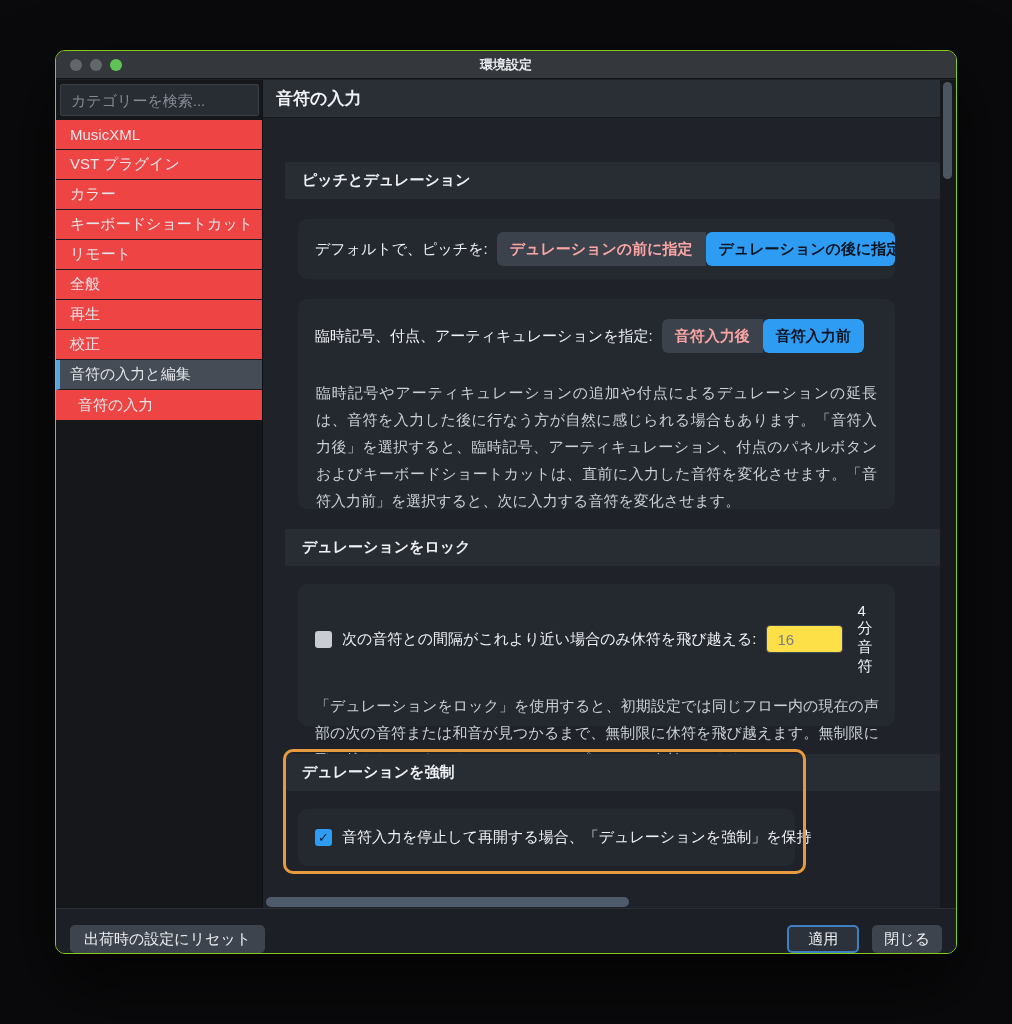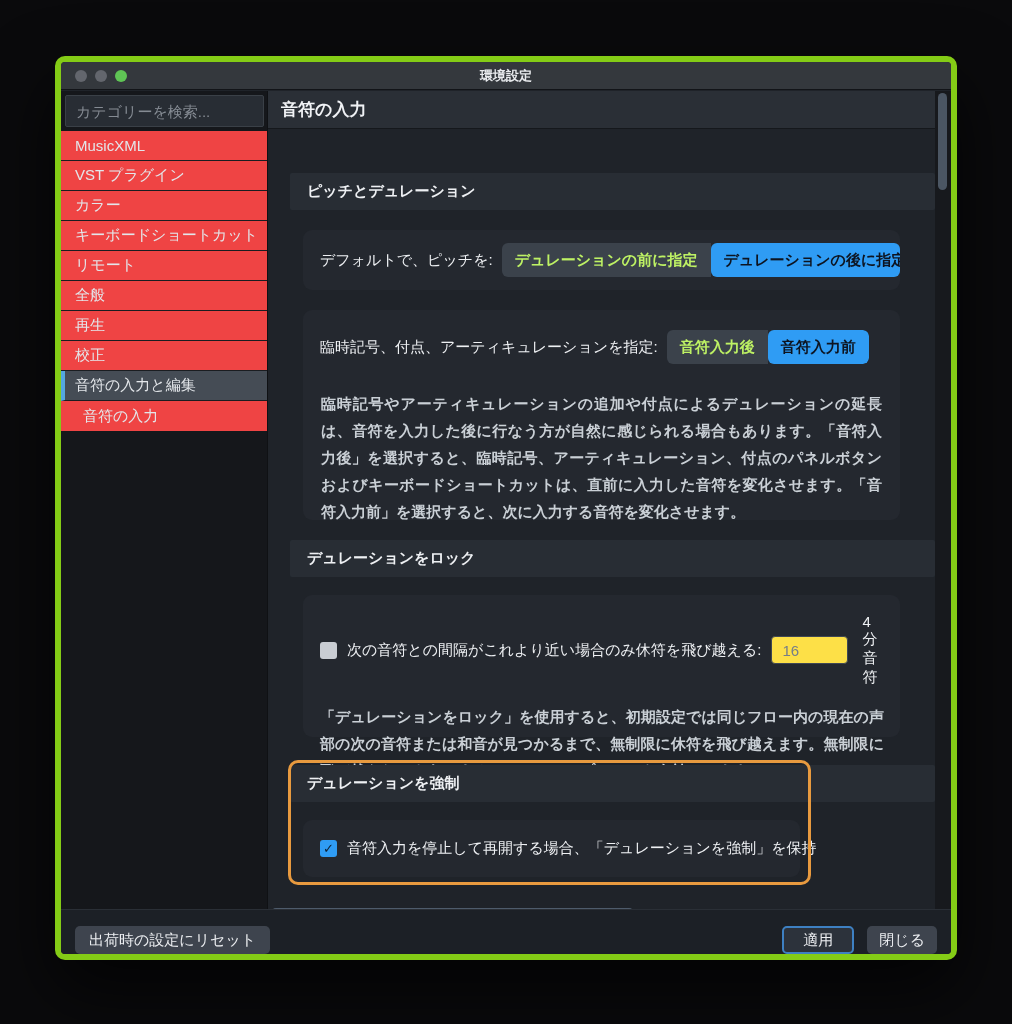--- a/index.html
+++ b/index.html
@@ -1,21 +1,21 @@
 <!DOCTYPE html>
 <html><head>
 <meta charset="utf-8">
 <style>
   * { margin:0; padding:0; box-sizing:border-box; }
   html,body { width:1012px; height:1024px; background:#0a0a0c; overflow:hidden;
     font-family:"Liberation Sans","DejaVu Sans",sans-serif; }
 
-  .window { position:absolute; left:55px; top:56px; width:902px; height:904px;
+  .window { position:absolute; left:55px; top:50px; width:902px; height:904px;
     background:#1f2329; border-radius:10px; overflow:hidden;
-    border:6px solid #84cc16; box-shadow:0 30px 70px rgba(0,0,0,.7); }
+    border:1px solid #84cc16; box-shadow:0 30px 70px rgba(0,0,0,.7); }
 
   
   .titlebar { position:absolute; top:0; left:0; right:0; height:28px; background:#34383d;
     border-bottom:1px solid #121418; display:flex; align-items:center; justify-content:center; }
   .lights { position:absolute; left:14px; top:8px; display:flex; gap:8px; }
   .light { width:12px; height:12px; border-radius:50%; background:#63666d; }
   .light.green { background:#5fc455; }
   .win-title { color:#e9ebee; font-size:13px; font-weight:bold; }
 
   
@@ -43,24 +43,24 @@
   .section-title { position:absolute; left:22px; right:0; height:37px; background:#282d34;
     border-radius:2px; display:flex; align-items:center; padding-left:17px;
     color:#eef0f3; font-size:15px; font-weight:bold; }
   .card { position:absolute; left:35px; width:597px; background:#24282f; border-radius:9px; }
 
   .row { display:flex; align-items:center; }
   .lbl { color:#eef0f3; font-size:15px; font-weight:500; white-space:nowrap; }
 
   .seg { display:flex; border-radius:6px; overflow:hidden; margin-left:9px; }
   .seg-btn { height:34px; display:flex; align-items:center; padding:0 13px; background:#3b424b;
-    color:#bef264; font-size:15px; font-weight:bold; white-space:nowrap; cursor:default; }
+    color:#fca5a5; font-size:15px; font-weight:bold; white-space:nowrap; cursor:default; }
   .seg-btn.active { background:#2f9cf4; color:#0d1420; border-radius:6px; }
 
-  .para { color:#cad0d6; font-size:15px; line-height:27px; font-weight:700;
+  .para { color:#cad0d6; font-size:15px; line-height:27px; font-weight:400;
     text-align:justify; }
 
   .cb { width:17px; height:17px; border-radius:3px; flex:0 0 auto; margin-right:10px; cursor:default; }
   .cb.unchecked { background:#c9cdd3; }
   .cb.checked { background:#2f9cf4; display:flex; align-items:center; justify-content:center; }
   .cb.checked::after { content:"✓"; color:#0e2033; font-size:13px; font-weight:bold; }
 
   .num-input { width:77px; height:28px; background:#fde047; border:1px solid #3f4754;
     border-radius:4px; color:#767e88; font-size:15px; padding:0 10px; margin-left:10px;
     font-family:inherit; outline:none; }

